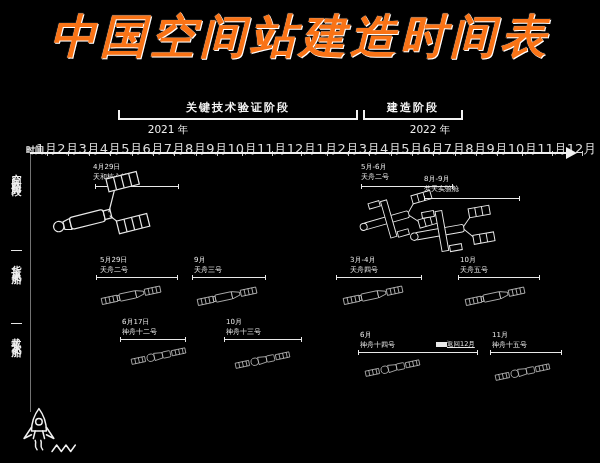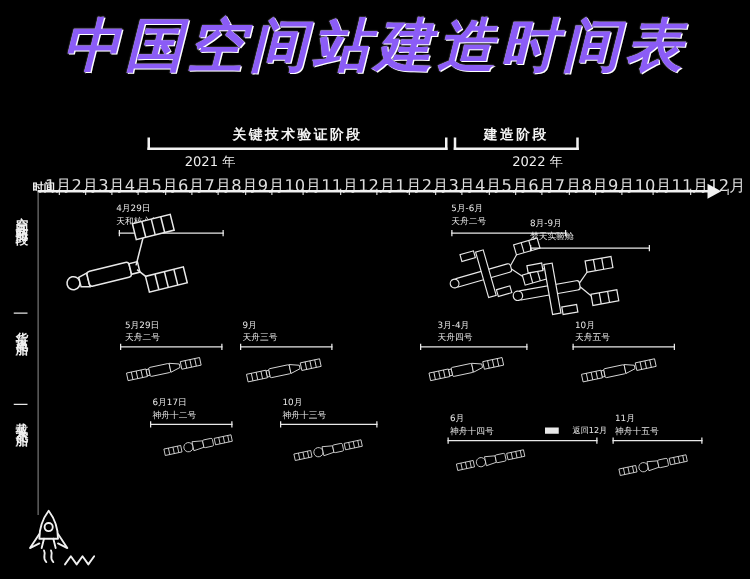--- a/index.html
+++ b/index.html
@@ -7,21 +7,21 @@
   body {
     width:600px; height:463px; position:relative; overflow:hidden;
     font-family:"DejaVu Sans", sans-serif; color:#eaeaea;
   }
   .stage { position:absolute; inset:0; background:#000; }
 
   
   .title {
     position:absolute; top:6px; left:0; width:100%; text-align:center;
     font-family:"DejaVu Serif", serif; font-style:italic; font-weight:bold;
-    font-size:46px; letter-spacing:4px; color:#8b5cf6;
+    font-size:46px; letter-spacing:4px; color:#f97316;
     text-shadow:0 0 1px #fff, 1px 1px 0 #fff;
     white-space:nowrap;
   }
 
   
   .phase { position:absolute; height:17px; border-bottom:2px solid #f2f2f2; }
   .phase::before, .phase::after {
     content:""; position:absolute; bottom:-2px; width:2px; height:10px; background:#f2f2f2;
   }
   .phase::before { left:0; } .phase::after { right:0; }
@@ -53,21 +53,21 @@
   }
   .catsep { position:absolute; left:11px; width:11px; height:1px; background:#e6e6e6; }
 
   
   .mission { position:absolute; font-size:7px; line-height:1.4; color:#e9e9e9; white-space:nowrap; }
   .mission .d, .mission .n { display:block; }
   .bar { position:absolute; height:1px; background:#e9e9e9; }
   .bar::before, .bar::after { content:""; position:absolute; top:-2px; width:1px; height:5px; background:#e9e9e9; }
   .bar::before { left:0; } .bar::after { right:0; }
 
-  .note { position:absolute; font-size:6.5px; color:#e9e9e9; display:flex; align-items:center; gap:11px; white-space:nowrap; }
+  .note { position:absolute; font-size:6.5px; color:#e9e9e9; display:flex; align-items:center; gap:0; white-space:nowrap;text-decoration:underline; }
   .note .box { display:inline-block; width:11px; height:5px; background:#e9e9e9; }
 
   .art { position:absolute; overflow:visible; }
   .art * { vector-effect:non-scaling-stroke; }
 
   .rocket { position:absolute; left:14px; top:403px; width:76px; height:56px; }
 </style>
 </head>
 <body>
 

